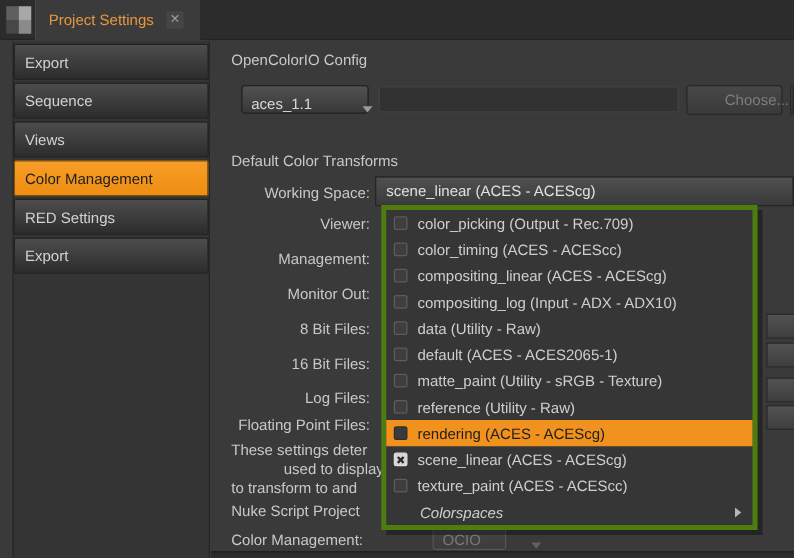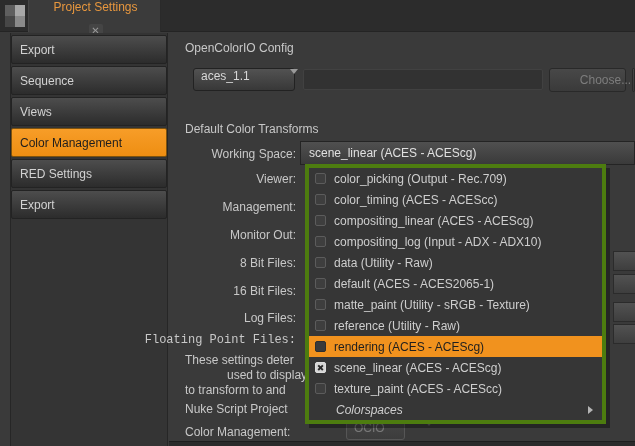--- a/index.html
+++ b/index.html
@@ -26,21 +26,20 @@
   }
   .pane-icon .q1{background:#5f5f5f;} .pane-icon .q2{background:#a8a8a8;}
   .pane-icon .q3{background:#474747;} .pane-icon .q4{background:#8a8a8a;}
   .tab {
     position:absolute; left:28px; top:0; width:133px; height:32px;
     background:#3b3b3b;
     border-left:1px solid #464646; border-right:1px solid #2a2a2a;
     display:flex; align-items:center; gap:10px;
     padding:0 8px 0 10px;
     cursor:pointer;
-    flex-direction:column;
   }
   .tab-label { color:#e8973e; white-space:nowrap; }
   .tab-close {
     width:14px; height:14px; border-radius:2px;
     background:#454545; color:#9a9a9a;
     font-size:10px; line-height:14px; text-align:center;
     cursor:pointer;
   }
 
   
@@ -61,21 +60,21 @@
     background:linear-gradient(#f79d28,#ee8e12);
     color:#1e1e1e; border-color:#7d520e;
   }
 
   
   .abs { position:absolute; white-space:nowrap; }
   .rlabel { text-align:right; }
 
   
   .combo {
-    position:absolute; display:flex; align-items:flex-start;
+    position:absolute; display:flex; align-items:flex-end;
     background:linear-gradient(#525252,#383838);
     border:1px solid #222; border-radius:3px;
     padding:0 7px; color:#d8d8d8; cursor:pointer;gap:40px;
   }
   .chev {
     width:0; height:0; margin-left:auto;
     border-left:4px solid transparent; border-right:4px solid transparent;
     border-top:5px solid #9a9a9a;
   }
   .combo.disabled { background:linear-gradient(#464646,#3c3c3c); border-color:#565656; color:#787878;margin-left:44px; }
@@ -192,21 +191,21 @@
 <div class="ws-combo">
   <span>scene_linear (ACES - ACEScg)</span>
 </div>
 
 <div class="abs rlabel" style="left:130px; top:172px; width:166px;">Viewer:</div>
 <div class="abs rlabel" style="left:130px; top:200px; width:166px;">Management:</div>
 <div class="abs rlabel" style="left:130px; top:228px; width:166px;">Monitor Out:</div>
 <div class="abs rlabel" style="left:130px; top:256px; width:166px;">8 Bit Files:</div>
 <div class="abs rlabel" style="left:130px; top:284px; width:166px;">16 Bit Files:</div>
 <div class="abs rlabel" style="left:130px; top:311px; width:166px;">Log Files:</div>
-<div class="abs rlabel" style="left:130px; top:333px; width:166px;font-family:Liberation Mono, monospace;">Floating Point Files:</div>
+<div class="abs rlabel" style="left:130px; top:333px; width:166px;">Floating Point Files:</div>
 
 <div class="stub" style="top:251px;"></div>
 <div class="stub" style="top:274px;"></div>
 <div class="stub" style="top:302px;"></div>
 <div class="stub" style="top:324px;"></div>
 
 <div class="abs" style="left:185px; top:353px; line-height:15px; white-space:pre;"><span class="abs" style="left:0; top:0;">These settings deter</span><span class="abs" style="left:0; top:15px;margin-left:42px;">used to display imag</span><span class="abs" style="left:0; top:30px;">to transform to and</span></div>
 
 <div class="abs" style="left:185px; top:402px;">Nuke Script Project</div>
 

